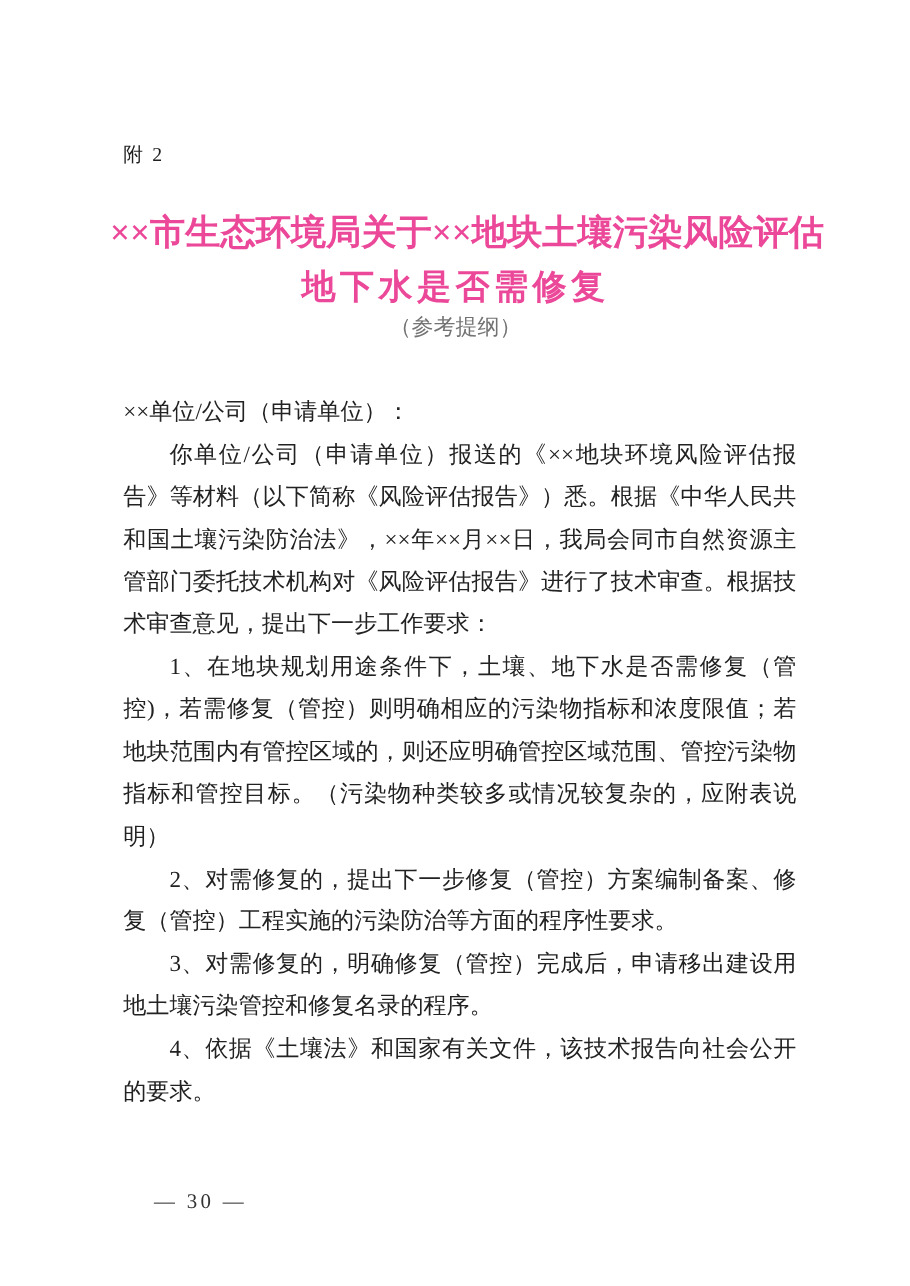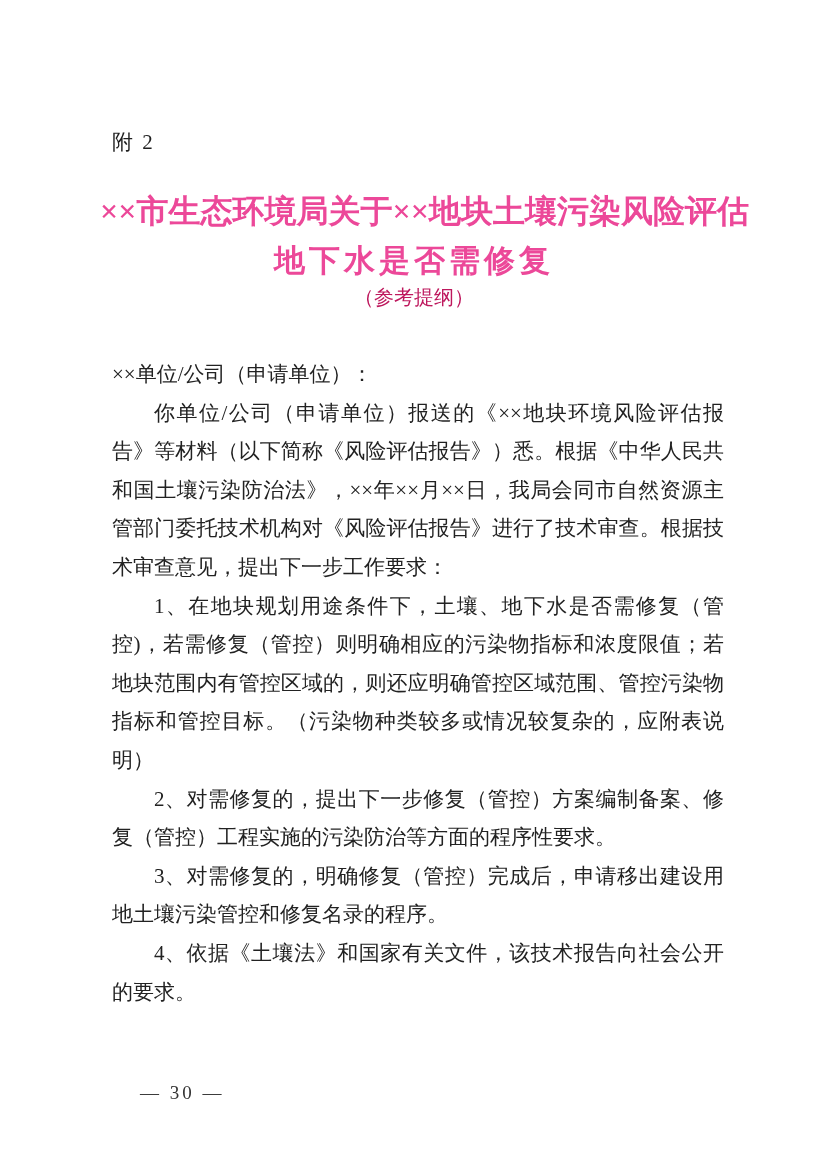--- a/index.html
+++ b/index.html
@@ -10,21 +10,21 @@
     height: 1169px;
     background: #ffffff;
     color: #1f1f1f;
     font-family: "Liberation Serif", serif;
     overflow: hidden;
   }
   .attachment-label {
     position: absolute;
     left: 112px;
     top: 128px;
-    font-size: 21px;
+    font-size: 18px;
     letter-spacing: 2px;
   }
   .title-block {
     position: absolute;
     left: 100px;
     top: 186px;
     width: 628px;
     text-align: center;
     font-family: cursive;
     font-weight: 600;
@@ -40,21 +40,21 @@
     line-height: 50px;
     letter-spacing: 4px;
   }
   .subtitle {
     position: absolute;
     left: 100px;
     top: 284px;
     width: 628px;
     text-align: center;
     font-size: 20px;
-    color: #be185d;
+    color: #737373;
   }
   .body-text {
     position: absolute;
     left: 112px;
     top: 355px;
     width: 612px;
     font-size: 21px;
     line-height: 38.6px;
     text-align: justify;
     text-justify: inter-ideograph;

